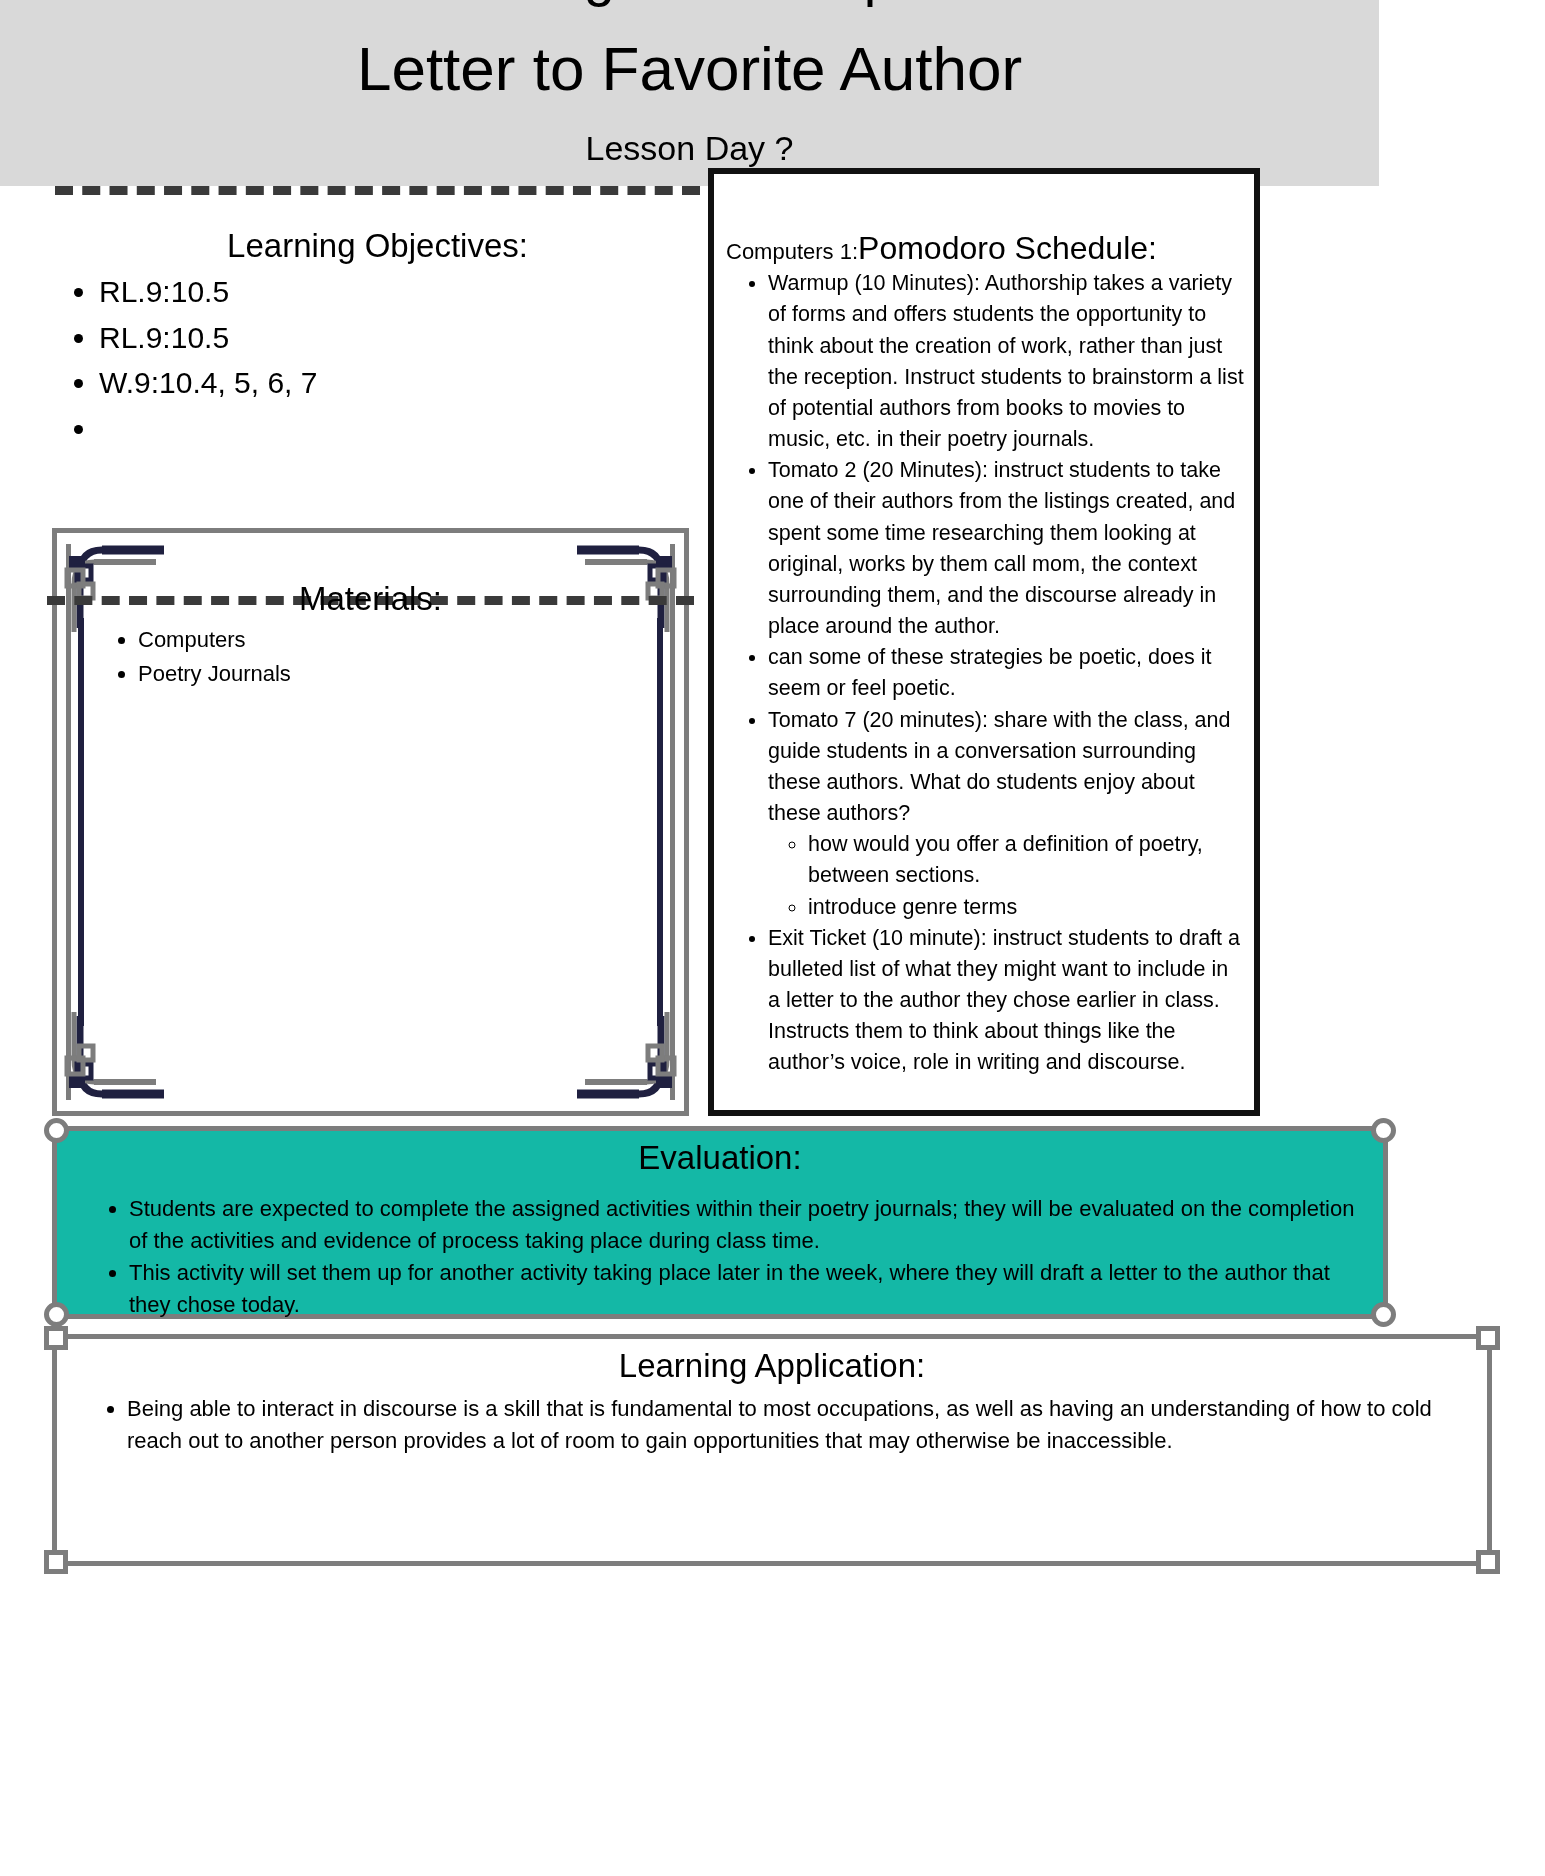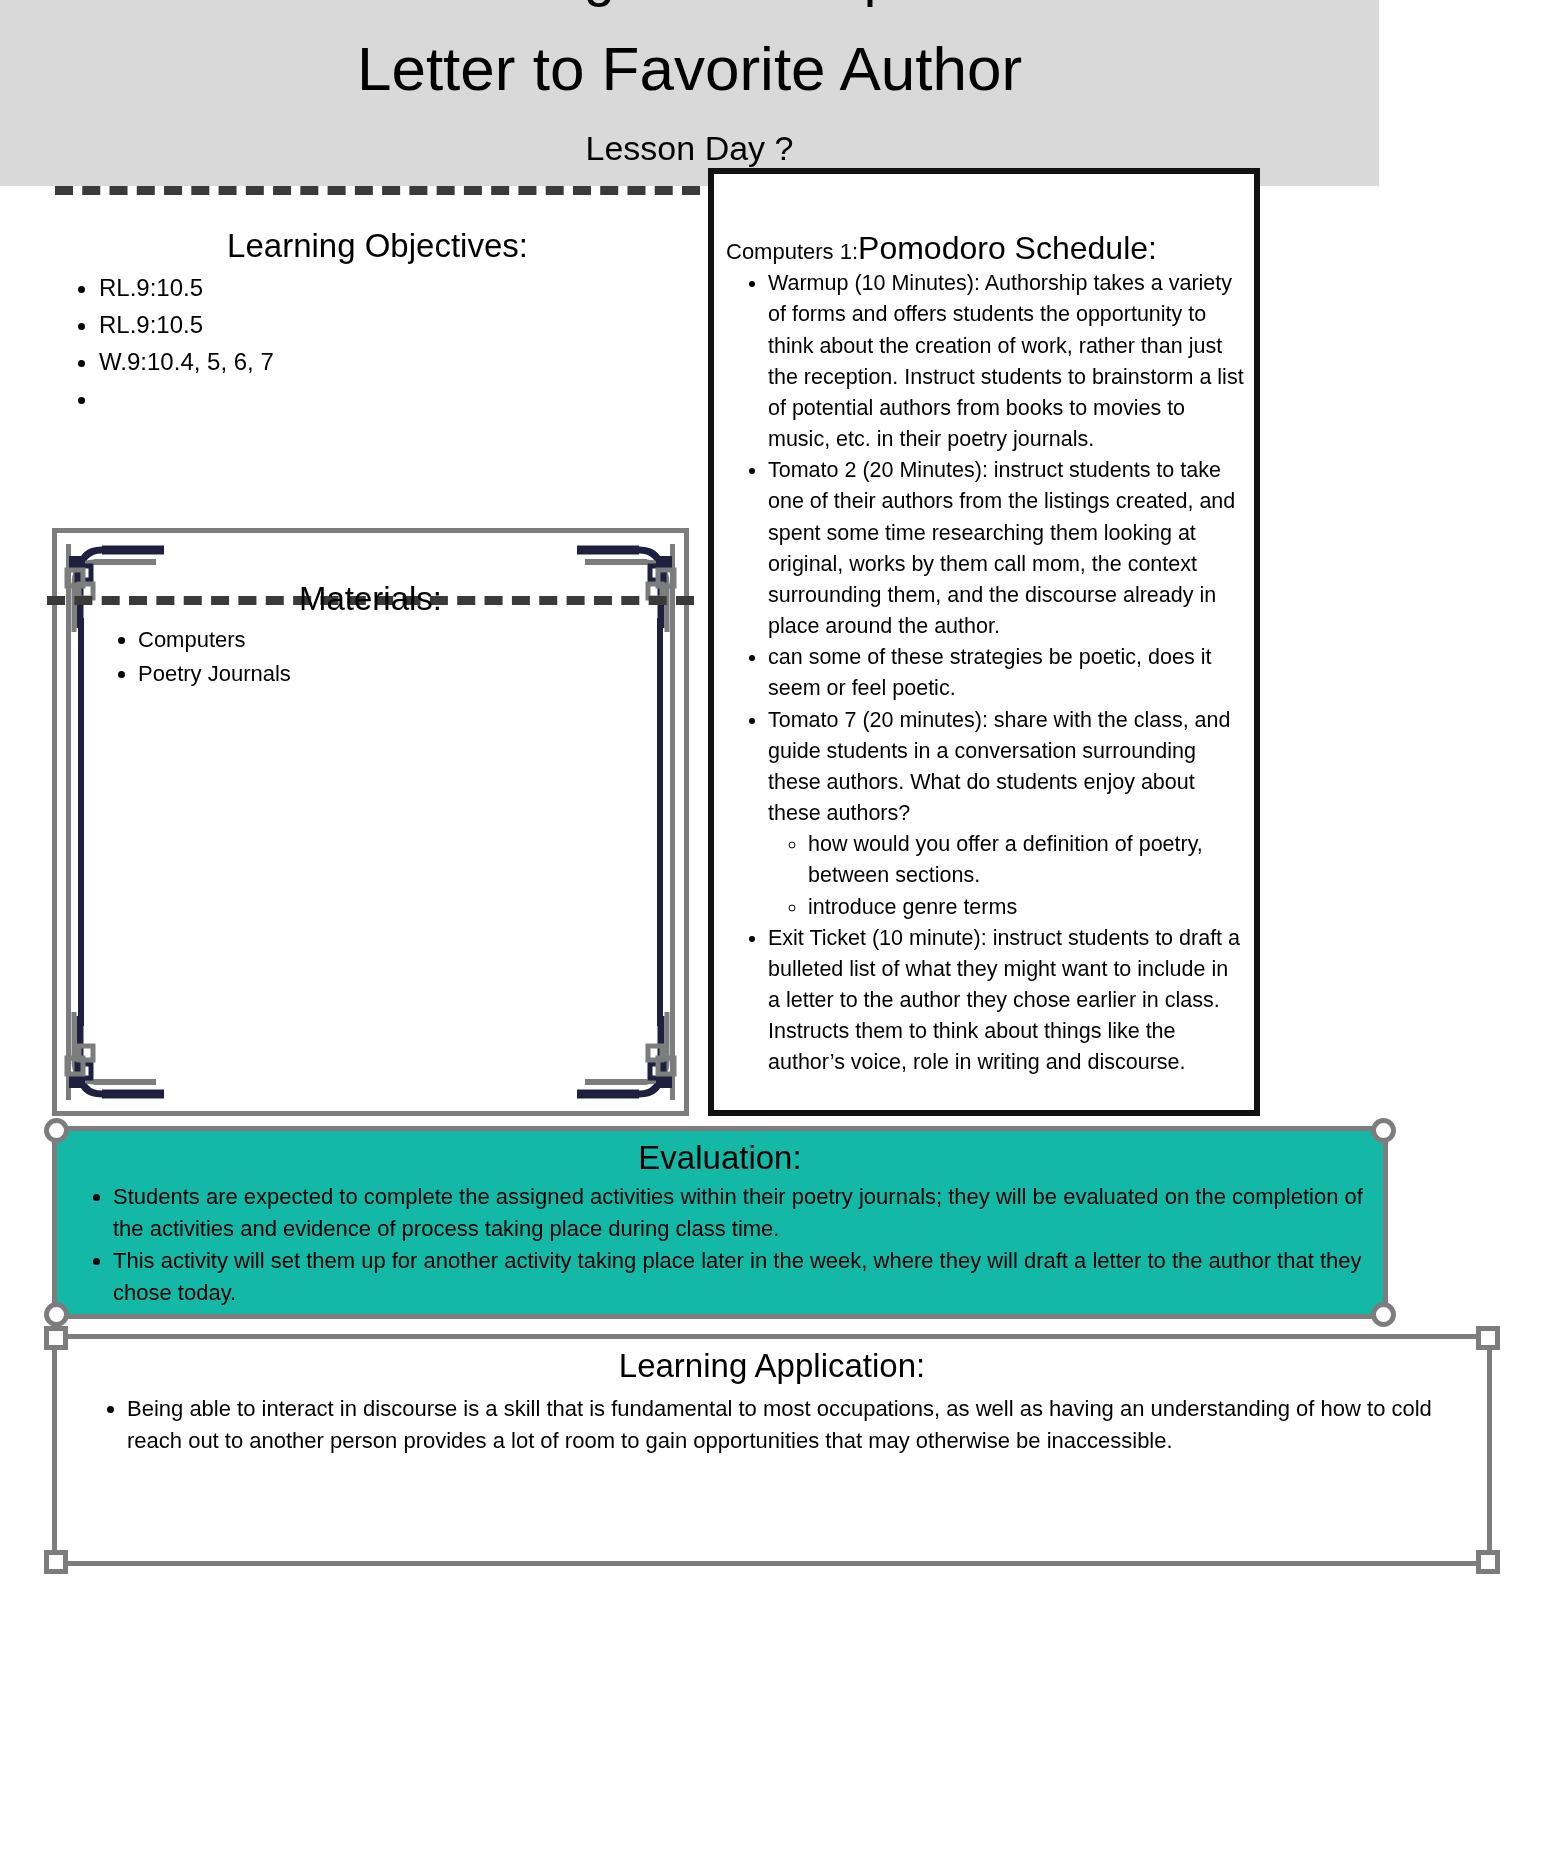--- a/index.html
+++ b/index.html
@@ -72,21 +72,21 @@
     line-height: 1.15;
     margin: 8px 0 6px 0;
     font-weight: 400;
   }
   ul.plain {
     margin: 0;
     padding-left: 44px;
     list-style-type: disc;
   }
   ul.plain > li {
-    font-size: 24px;
+    font-size: 30px;
     line-height: 1.42;
     margin: 0 0 3px 0;
   }
   li.blank-bullet { min-height: 26px; }
 
   
   .materials-box {
     position: absolute;
     left: 52px;
     top: 528px;
@@ -220,21 +220,21 @@
     background: #14b8a6;
   }
   .eval-title {
     text-align: center;
     font-size: 33px;
     line-height: 1.15;
     margin: 8px 0 4px 0;
     font-weight: 400;
   }
   .evaluation-box ul {
-    margin: 0;
+    margin: 16px;
     padding-left: 56px;
     list-style-type: disc;
   }
   .evaluation-box ul li {
     font-size: 22px;
     line-height: 1.45;
     margin-bottom: 0;
   }
   .circle-marker {
     position: absolute;

